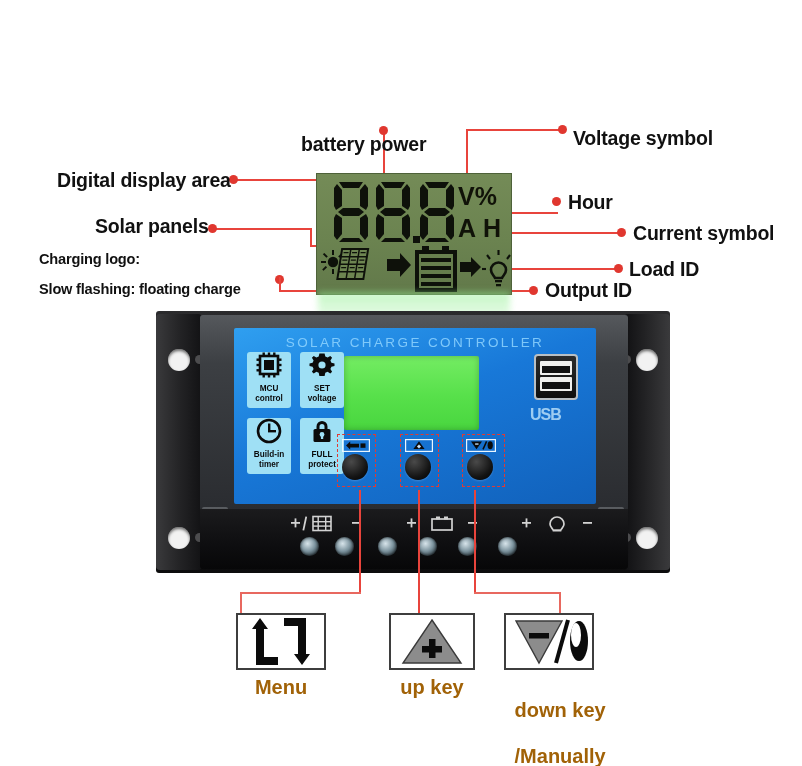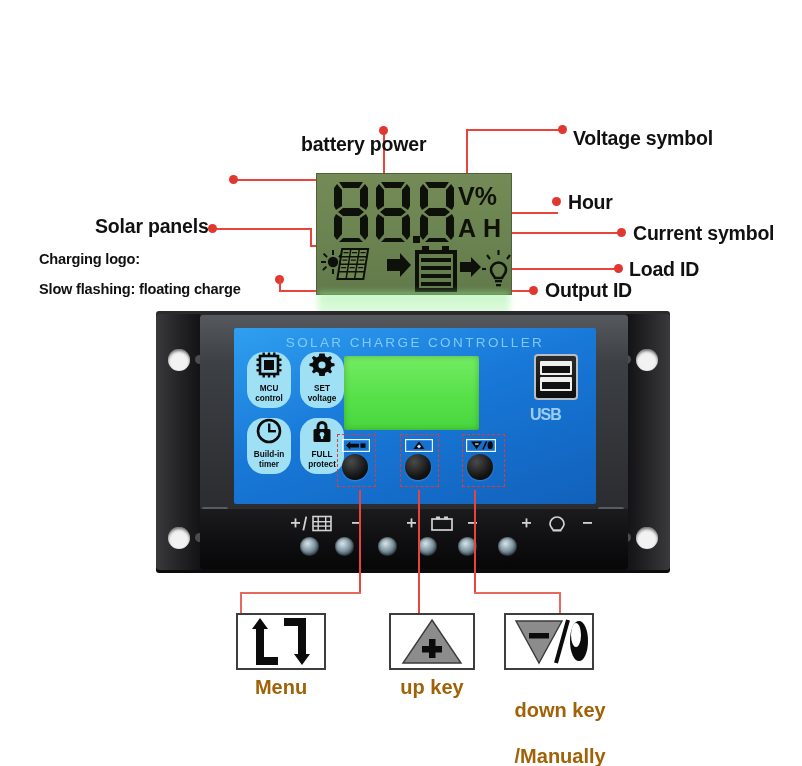--- a/index.html
+++ b/index.html
@@ -70,21 +70,21 @@
   .blue{position:absolute;left:34px;top:13px;width:362px;height:176px;
      background:linear-gradient(160deg,#2f9ff0 0%,#1878d8 45%,#1161bb 100%);
      border-radius:2px;}
   .bluetitle{position:absolute;left:0;top:7px;width:362px;text-align:center;
      font-size:13.5px;letter-spacing:2.4px;color:#8fd4ff;font-weight:400;
      font-family:"Liberation Sans",sans-serif;opacity:.85;}
   .lcdwin{position:absolute;left:110px;top:28px;width:135px;height:74px;
      background:linear-gradient(180deg,#74ec63 0%,#57e04a 55%,#49d63f 100%);
      border-radius:2px;box-shadow:inset 0 0 6px rgba(0,0,0,.25);}
 
-  .feat{position:absolute;width:44px;height:56px;background:#9fe0f5;border-radius:17px;
+  .feat{position:absolute;width:44px;height:56px;background:#9fe0f5;border-radius:3px;
      text-align:center;color:#0b0b0b;font-weight:700;font-size:8.2px;line-height:9.6px;
      font-family:"Liberation Sans",sans-serif;}
   .feat .ic{display:block;height:32px;line-height:32px;}
 
   .usbport{position:absolute;left:300px;top:26px;width:44px;height:46px;
      background:linear-gradient(180deg,#2b2b2b,#0e0e0e);border-radius:4px;
      border:2px solid #b9bfc4;box-sizing:border-box;padding:3px;}
   .usbslot{height:14px;background:#f0f0ee;margin:2px 1px;border-radius:1px;position:relative;}
   .usbslot:after{content:"";position:absolute;left:2px;bottom:2px;right:2px;height:7px;background:#121212;}
   .usbtext{position:absolute;left:296px;top:78px;font-size:16px;font-weight:700;
@@ -276,20 +276,21 @@
 
     <div class="units">
       <span class="r"><span>V</span><span>%</span></span>
       <span class="r"><span>A</span>&nbsp;<span>H</span></span>
     </div>
   </div>
   <div class="lcd-glow"></div>
 
   <div class="anno s20" style="left:301px;top:100px;margin-top:33px;">battery power</div>
   <div class="anno s20" style="left:573px;top:119px;margin-top:8px;">Voltage symbol</div>
+  <div class="anno s20" style="left:57px;top:169px;">Digital display area</div>
   <div class="anno s20" style="left:568px;top:191px;">Hour</div>
   <div class="anno s20" style="left:95px;top:215px;">Solar panels</div>
   <div class="anno s20" style="left:633px;top:222px;">Current symbol</div>
   <div class="anno s20" style="left:629px;top:258px;">Load ID</div>
   <div class="anno s20" style="left:545px;top:279px;">Output ID</div>
 
   <div class="anno s15" style="left:39px;top:251px;">Charging logo:</div>
   <div class="anno s15" style="left:39px;top:281px;">Slow flashing: floating charge</div>
 
   <div class="dev">

